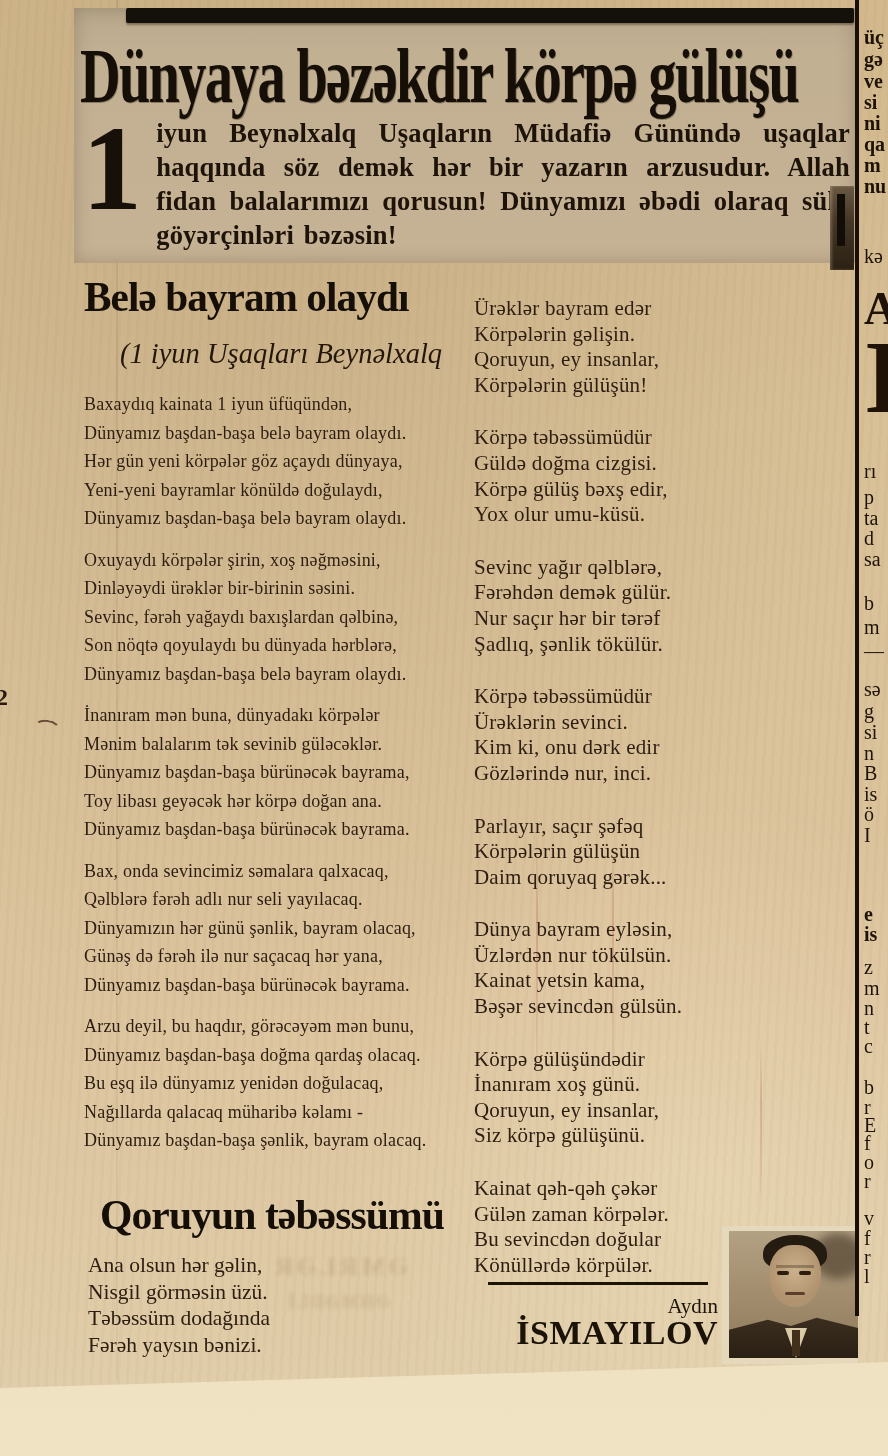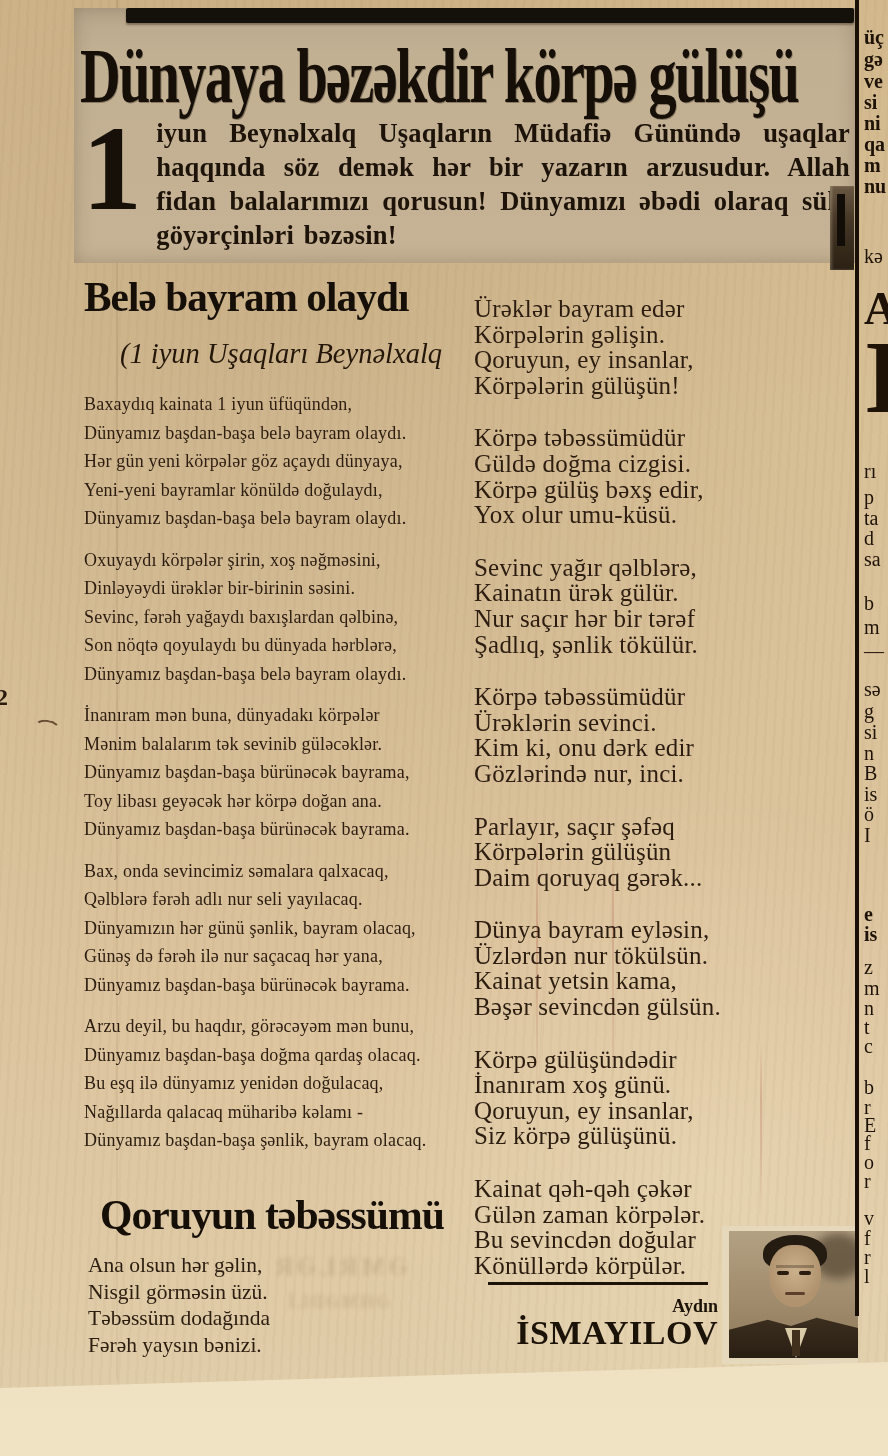--- a/index.html
+++ b/index.html
@@ -42,30 +42,30 @@
   
   .colL{position:absolute;left:84px;top:272px;width:394px;color:#2c1d10;}
   .h2{font-weight:bold;font-size:43px;letter-spacing:-1px;color:#150f08;
       transform:scaleX(.96);transform-origin:left;white-space:nowrap;}
   .subtitle{margin-top:14px;text-align:center;font-style:italic;font-size:28.5px;line-height:37px;color:#241709;}
   .stanzas1 .stanza{margin-bottom:13px;}
   .stanzas1 .line{font-size:18px;line-height:28.5px;letter-spacing:.2px;}
   .stanzas1{margin-top:18px;}
   .colR{position:absolute;left:474px;top:296px;width:310px;color:#2c1d10;}
   .colR .stanza{margin-bottom:27px;}
-  .colR .line{font-size:25px;line-height:25.6px;letter-spacing:.2px;}
+  .colR .line{font-size:21px;line-height:25.6px;letter-spacing:.2px;}
   
   .h2b{position:absolute;left:100px;top:1190px;font-weight:bold;font-size:43px;
       letter-spacing:-1px;color:#150f08;white-space:nowrap;transform:scaleX(.97);transform-origin:left;}
   .stanzas2{position:absolute;left:88px;top:1252px;width:330px;color:#2c1d10;}
   .stanzas2 .line{font-size:21.5px;line-height:26.5px;}
   
   .byline{position:absolute;left:480px;top:1282px;width:238px;text-align:right;color:#1b1208;}
   .byrule{height:3px;background:#1b1208;margin:0 10px 8px 8px;}
-  .by1{font-weight:bold;font-size:18px;line-height:26px;}
+  .by1{font-weight:normal;font-size:21px;line-height:26px;}
   .by2{font-weight:bold;font-size:34px;line-height:28px;letter-spacing:.5px;}
   .photo{position:absolute;left:722px;top:1226px;width:136px;height:138px;
     background:#e6d8ba;padding:5px 0 6px 7px;box-sizing:border-box;}
   .pframe{position:relative;width:100%;height:100%;overflow:hidden;
     background:linear-gradient(180deg,#b3a183 0%,#a08b6c 55%,#8d795c 100%);}
   .trees{position:absolute;right:-6px;top:2px;width:52px;height:46px;border-radius:50%;
     background:#5d4e3a;filter:blur(5px);opacity:.8;}
   .hair{position:absolute;left:34px;top:4px;width:64px;height:36px;border-radius:50% 50% 40% 40%;background:#241b11;}
   .face{position:absolute;left:40px;top:14px;width:52px;height:62px;border-radius:46% 46% 52% 52%;
     background:radial-gradient(60% 55% at 50% 42%,#cbb08c,#b1946f 85%);}
@@ -167,21 +167,21 @@
         <div class="line">Körpələrin gülüşün!</div>
       </div>
       <div class="stanza">
         <div class="line">Körpə təbəssümüdür</div>
         <div class="line">Güldə doğma cizgisi.</div>
         <div class="line">Körpə gülüş bəxş edir,</div>
         <div class="line">Yox olur umu-küsü.</div>
       </div>
       <div class="stanza">
         <div class="line">Sevinc yağır qəlblərə,</div>
-        <div class="line">Kainatın ürək gülür.</div>
+        <div class="line">Fərəhdən demək gülür.</div>
         <div class="line">Nur saçır hər bir tərəf</div>
         <div class="line">Şadlıq, şənlik tökülür.</div>
       </div>
       <div class="stanza">
         <div class="line">Körpə təbəssümüdür</div>
         <div class="line">Ürəklərin sevinci.</div>
         <div class="line">Kim ki, onu dərk edir</div>
         <div class="line">Gözlərində nur, inci.</div>
       </div>
       <div class="stanza">

